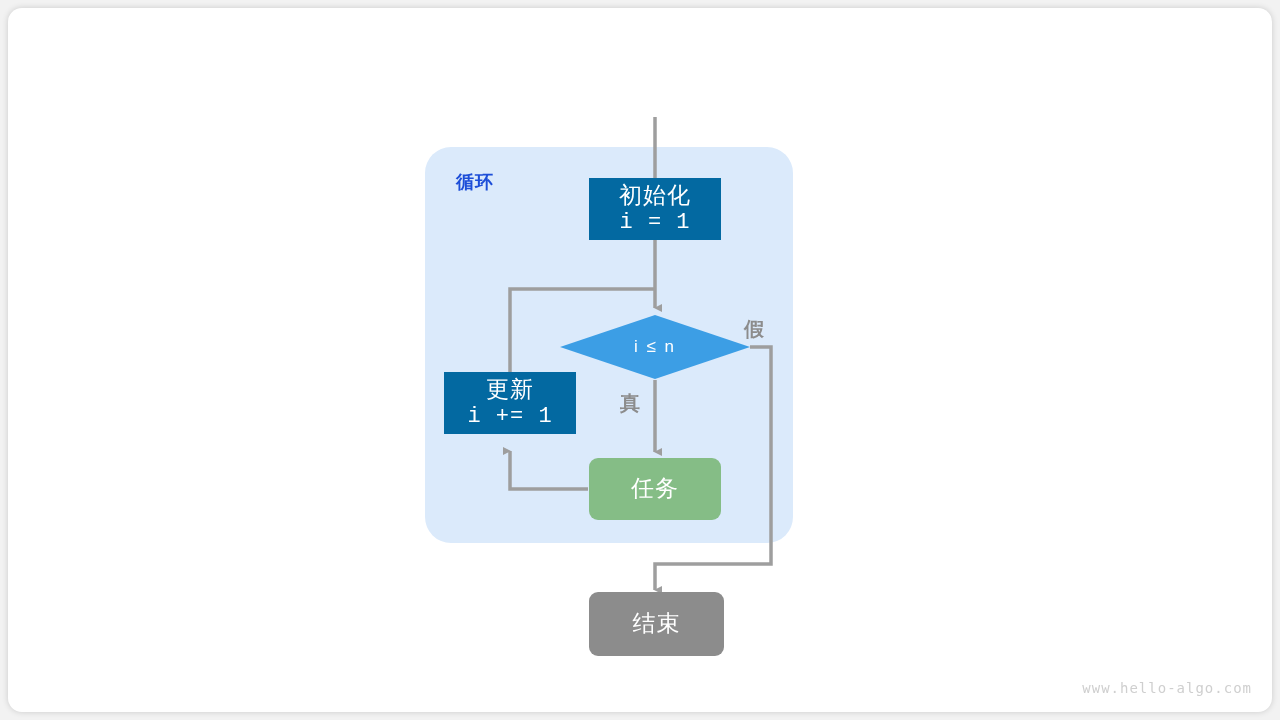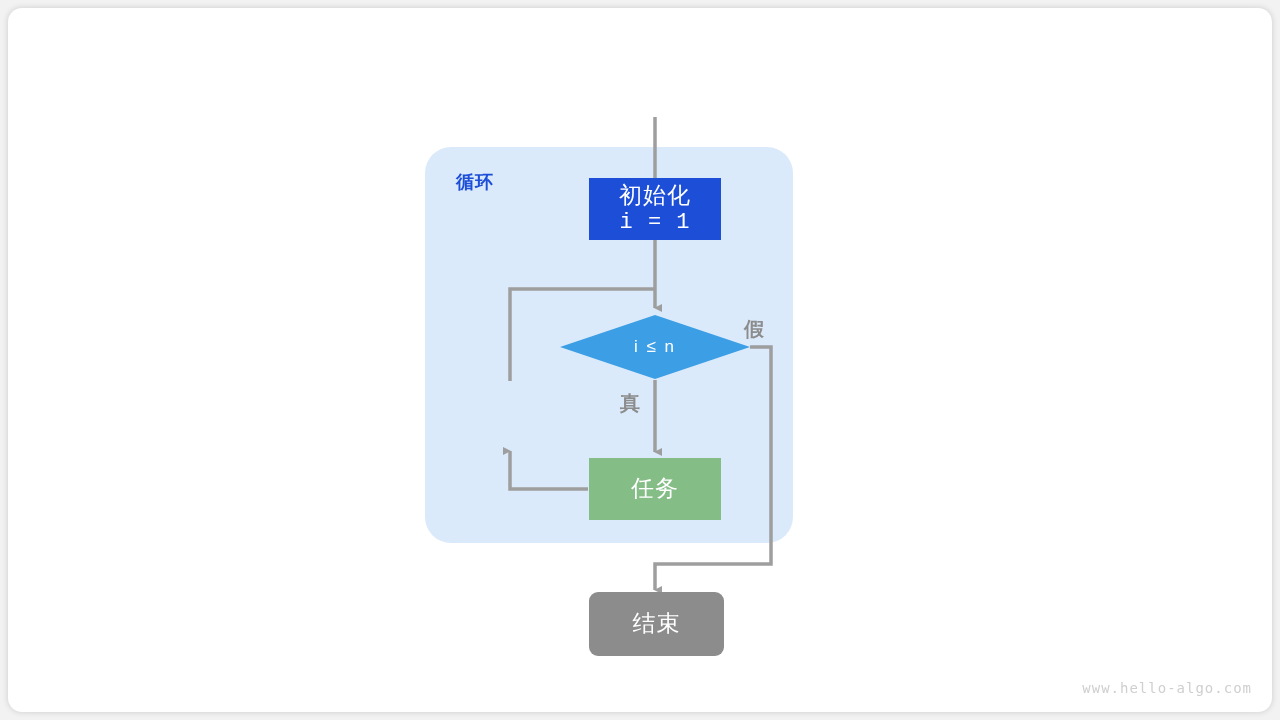--- a/index.html
+++ b/index.html
@@ -71,21 +71,21 @@
     font-size: 22px;
     letter-spacing: 1px;
   }
 
   .terminal {
     background: #8c8c8c;
     border-radius: 9px;
   }
 
   .process {
-    background: #1d4ed8;
+    background: #0369a1;
   }
 
   .task {
     background: #85bd86;
   }
 
   .diamond-label {
     position: absolute;
     display: flex;
     align-items: center;
@@ -168,22 +168,26 @@
 
       <div class="node process" style="left:581px; top:170px; width:132px; height:62px;">
         <span class="cn">初始化</span>
         <span class="code">i = 1</span>
       </div>
 
       <div class="diamond-label" style="left:587px; top:324px; width:120px; height:30px;">
         <span>i ≤ n</span>
       </div>
 
-
-      <div class="node task" style="left:581px; top:450px; width:132px; height:62px;">
+      <div class="node process" style="left:436px; top:364px; width:132px; height:62px;">
+        <span class="cn">更新</span>
+        <span class="code">i += 1</span>
+      </div>
+
+      <div class="node task" style="left:581px; top:450px; width:132px; height:62px;border-radius:9px;">
         <span class="cn">任务</span>
       </div>
 
       <div class="node terminal" style="left:581px; top:584px; width:135px; height:64px;">
         <span class="cn">结束</span>
       </div>
 
       <div class="edge-label" style="left:612px; top:382px;">真</div>
 
       <div class="edge-label" style="left:736px; top:308px;">假</div>

